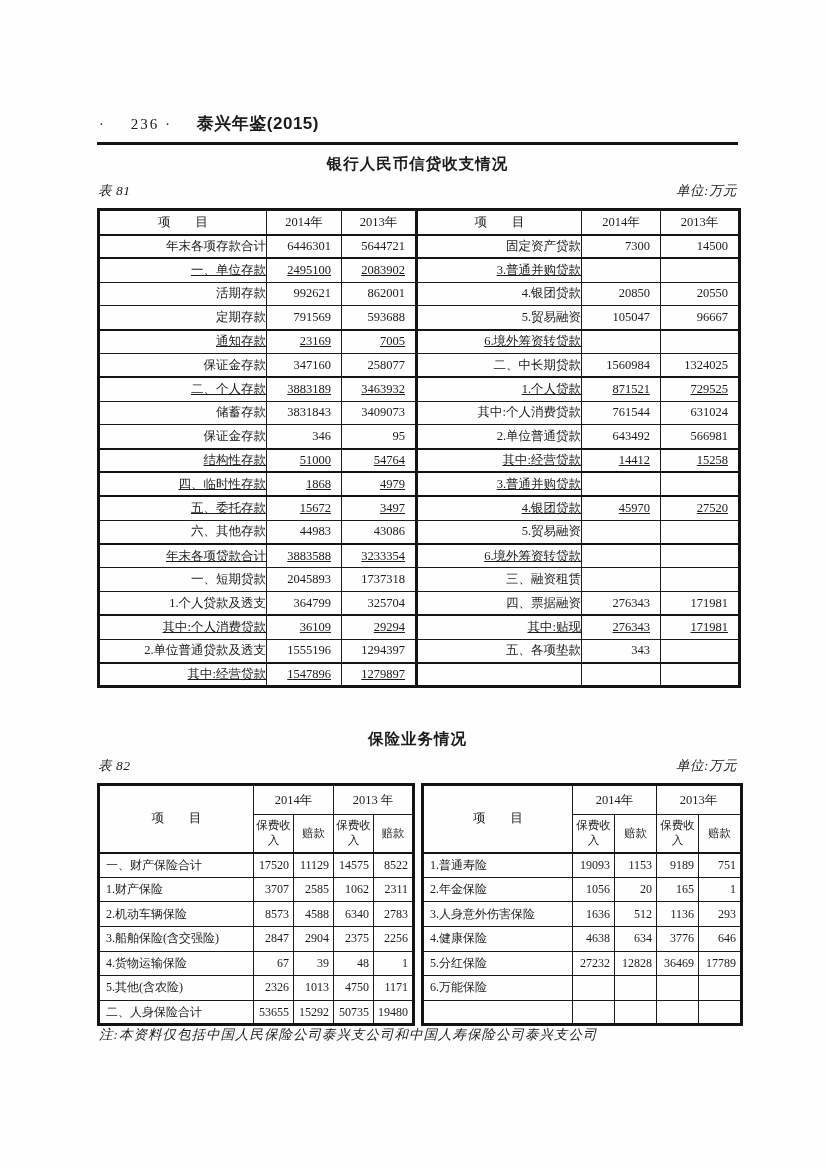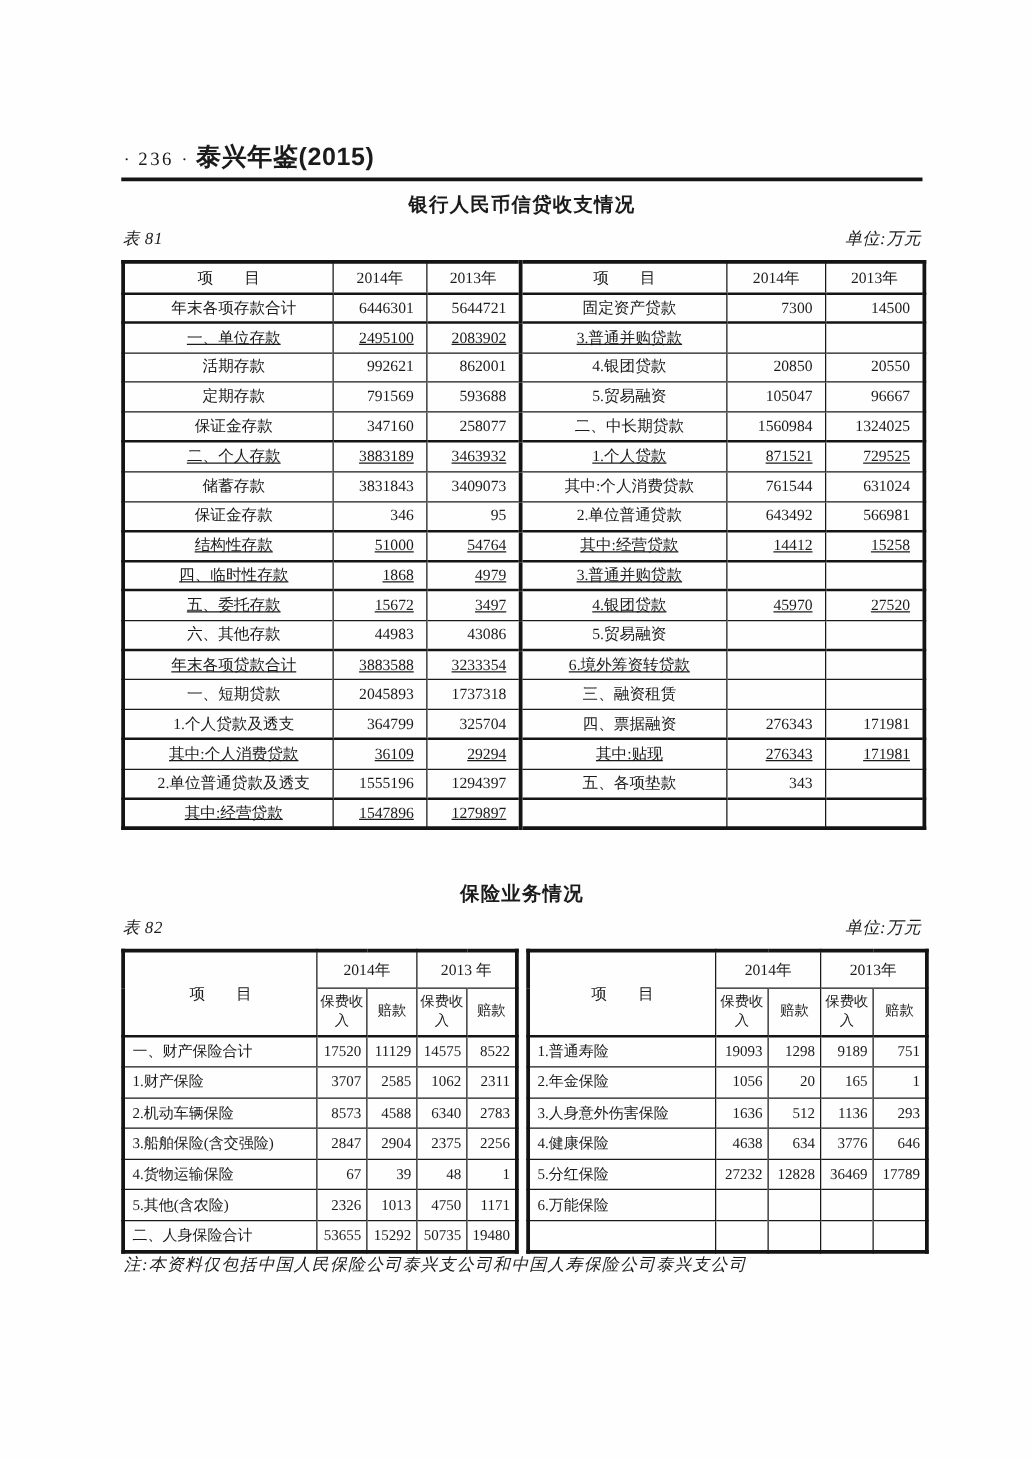--- a/index.html
+++ b/index.html
@@ -15,24 +15,24 @@
   }
   .content { position:absolute; left:97px; top:112px; width:641px; }
 
   
   .page-header {
     font-size:15px; letter-spacing:1px;
     display:flex; align-items:baseline; gap:6px;
     padding-left:2px; height:24px;
   }
   .page-header .dot { font-size:14px; }
-  .page-header .num { font-size:15px; letter-spacing:2px; }
+  .page-header .num { font-size:15px; letter-spacing:2px;margin-left:20px; }
   .page-header .book {
     font-family:"Liberation Sans","DejaVu Sans",sans-serif;
-    font-weight:bold; font-size:20px; letter-spacing:0.5px;
+    font-weight:bold; font-size:17px; letter-spacing:0.5px;margin-left:20px;
   }
   .header-rule { height:3px; background:#141414; margin-top:6px; }
 
   
   .tbl-title {
     text-align:center;
     font-family:"Liberation Sans","DejaVu Sans",sans-serif;
     font-weight:bold; font-size:15.5px; letter-spacing:1px;
   }
   .t1-title { margin-top:9px; }
@@ -50,21 +50,21 @@
     border-left:1px solid #1a1a1a;
     border-top:1.4px solid #1a1a1a;
     font-weight:normal; font-size:12.5px;
     vertical-align:middle; overflow:hidden; white-space:nowrap;
   }
   .t81 th { text-align:center; height:25px; border-top:none; }
   .t81 td { height:23.8px; }
   .t81 tbody tr:first-child td { border-top:2px solid #141414; }
   .t81 tr.thick-top td { border-top:2.6px solid #141414;text-decoration:underline; }
   .t81 th.mid, .t81 td.mid { border-left:3px solid #141414; }
-  .t81 td.item { text-align:center; padding-left:8px; }
+  .t81 td.item { text-align:right; padding-left:8px; }
   .t81 td.num  { text-align:right; padding-right:10px; }
 
   
   .t82-wrap { display:flex; gap:6px; margin-top:8px; }
   .t82 { border:3px solid #141414; }
   .t82.left  { width:315px; border-right-width:3px; }
   .t82.right { width:320px; border-left-width:3px; }
   .t82 th, .t82 td {
     border-left:1px solid #1a1a1a;
     border-top:1.4px solid #1a1a1a;
@@ -151,20 +151,28 @@
             <td class="num">20550</td>
           </tr>
           <tr>
             <td class="item">定期存款</td>
             <td class="num">791569</td>
             <td class="num">593688</td>
             <td class="item mid">5.贸易融资</td>
             <td class="num">105047</td>
             <td class="num">96667</td>
           </tr>
+          <tr class="thick-top">
+            <td class="item">通知存款</td>
+            <td class="num">23169</td>
+            <td class="num">7005</td>
+            <td class="item mid">6.境外筹资转贷款</td>
+            <td class="num"></td>
+            <td class="num"></td>
+          </tr>
           <tr>
             <td class="item">保证金存款</td>
             <td class="num">347160</td>
             <td class="num">258077</td>
             <td class="item mid">二、中长期贷款</td>
             <td class="num">1560984</td>
             <td class="num">1324025</td>
           </tr>
           <tr class="thick-top">
             <td class="item">二、个人存款</td>
@@ -372,21 +380,21 @@
             <th>保费收入</th>
             <th>赔款</th>
             <th>保费收入</th>
             <th>赔款</th>
           </tr>
         </thead>
         <tbody>
             <tr>
               <td class="item indent">1.普通寿险</td>
               <td class="num">19093</td>
-              <td class="num">1298</td>
+              <td class="num">1153</td>
               <td class="num">9189</td>
               <td class="num">751</td>
             </tr>
             <tr>
               <td class="item indent">2.年金保险</td>
               <td class="num">1056</td>
               <td class="num">20</td>
               <td class="num">165</td>
               <td class="num">1</td>
             </tr>

